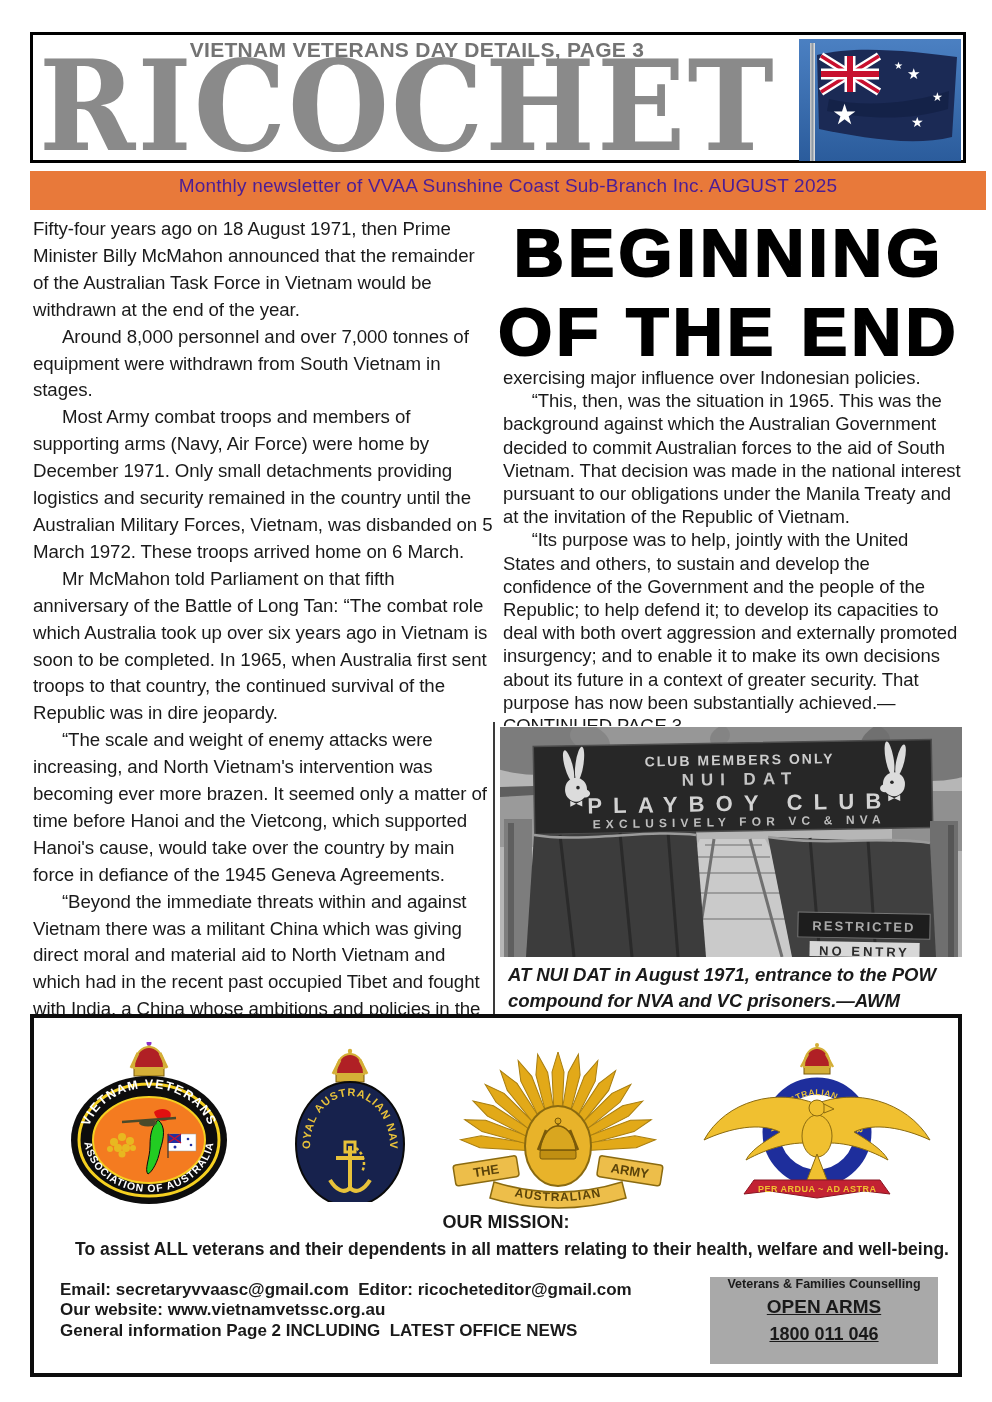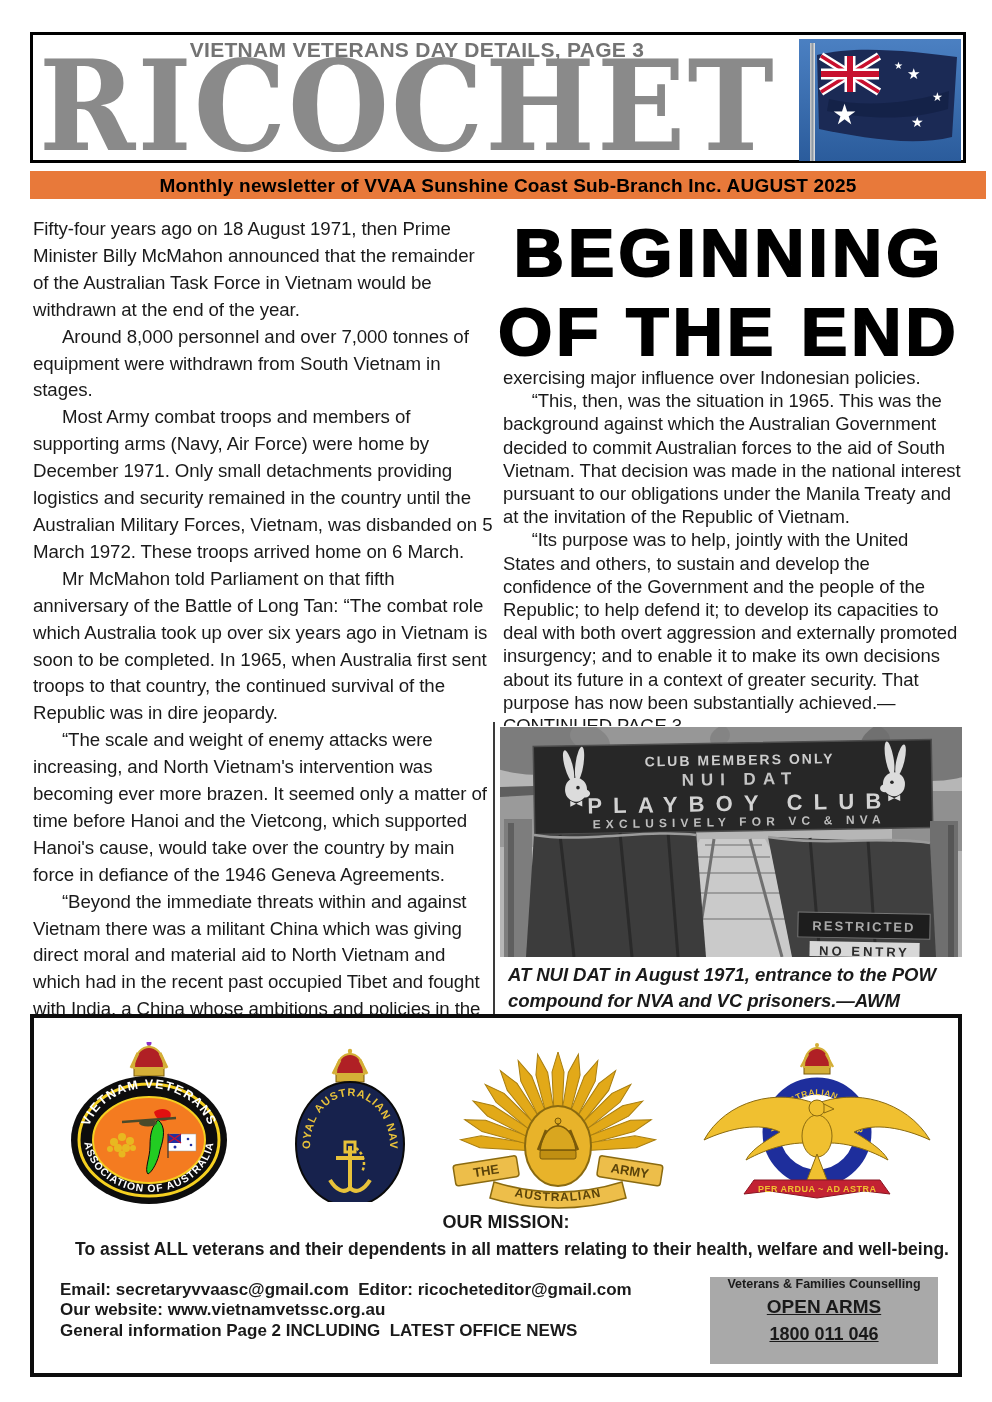--- a/index.html
+++ b/index.html
@@ -11,22 +11,22 @@
   .masthead-box { left:30px; top:32px; width:936px; height:131px; border:3px solid #000; background:#fff; }
   .kicker { position:absolute; left:0; top:3px; width:768px; text-align:center;
             font-size:21px; font-weight:bold; letter-spacing:.3px; color:#737373; }
   .masthead-title { position:absolute; left:6px; top:17px; width:770px; white-space:nowrap;
             font-family:"DejaVu Serif","Liberation Serif",serif; font-weight:bold;
             font-size:116px; line-height:100px; letter-spacing:2px; color:#8a8a8a;
             transform:scaleY(1.08); transform-origin:top left; overflow:hidden; }
   .flag-wrap { position:absolute; right:2px; top:4px; width:162px; height:122px; }
 
   
-  .banner { left:30px; top:171px; width:956px; height:28px; background:#E8793A;
-            color:#000000; font-weight:bold; font-size:19px; text-align:center; line-height:29px; letter-spacing:.2px; }
+  .banner { left:30px; top:171px; width:956px; height:39px; background:#E8793A;
+            color:#4c1d95; font-weight:normal; font-size:19px; text-align:center; line-height:29px; letter-spacing:.2px; }
 
   
   .col-left  { left:33px;  top:216px; width:461px; height:800px; overflow:hidden;
                font-size:18.7px; line-height:26.9px; letter-spacing:-.1px; }
   .col-right-text { left:503px; top:366px; width:458px; height:360px; overflow:hidden;
                font-size:18.5px; line-height:23.2px; letter-spacing:-.1px; }
   .col-left p, .col-right-text p { margin:0; }
   .indent { text-indent:1.55em; }
 
   .headline { left:500px; top:214px; width:458px; text-align:center;
@@ -93,21 +93,21 @@
   </div>
 </div>
 
 <div class="abs banner">Monthly newsletter of VVAA Sunshine Coast Sub-Branch Inc. AUGUST 2025</div>
 
 <div class="abs col-left">
   <p>Fifty-four years ago on 18 August 1971, then Prime Minister Billy McMahon announced that the remainder of the Australian Task Force in Vietnam would be withdrawn at the end of the year.</p>
   <p class="indent">Around 8,000 personnel and over 7,000 tonnes of equipment were withdrawn from South Vietnam in stages.</p>
   <p class="indent">Most Army combat troops and members of supporting arms (Navy, Air Force) were home by December 1971. Only small detachments providing logistics and security remained in the country until the Australian Military Forces, Vietnam, was disbanded on 5 March 1972. These troops arrived home on 6 March.</p>
   <p class="indent">Mr McMahon told Parliament on that fifth anniversary of the Battle of Long Tan: “The combat role which Australia took up over six years ago in Vietnam is soon to be completed. In 1965, when Australia first sent troops to that country, the continued survival of the Republic was in dire jeopardy.</p>
-  <p class="indent">“The scale and weight of enemy attacks were increasing, and North Vietnam's intervention was becoming ever more brazen. It seemed only a matter of time before Hanoi and the Vietcong, which supported Hanoi's cause, would take over the country by main force in defiance of the 1946 Geneva Agreements.</p>
+  <p class="indent">“The scale and weight of enemy attacks were increasing, and North Vietnam's intervention was becoming ever more brazen. It seemed only a matter of time before Hanoi and the Vietcong, which supported Hanoi's cause, would take over the country by main force in defiance of the 1945 Geneva Agreements.</p>
   <p class="indent">“Beyond the immediate threats within and against Vietnam there was a militant China which was giving direct moral and material aid to North Vietnam and which had in the recent past occupied Tibet and fought with India, a China whose ambitions and policies in the area were causing great concern.</p>
 
 </div>
 
 <div class="abs headline">
   <div>BEGINNING</div>
   <div>OF THE END</div>
 </div>
 
 <div class="abs col-right-text">

